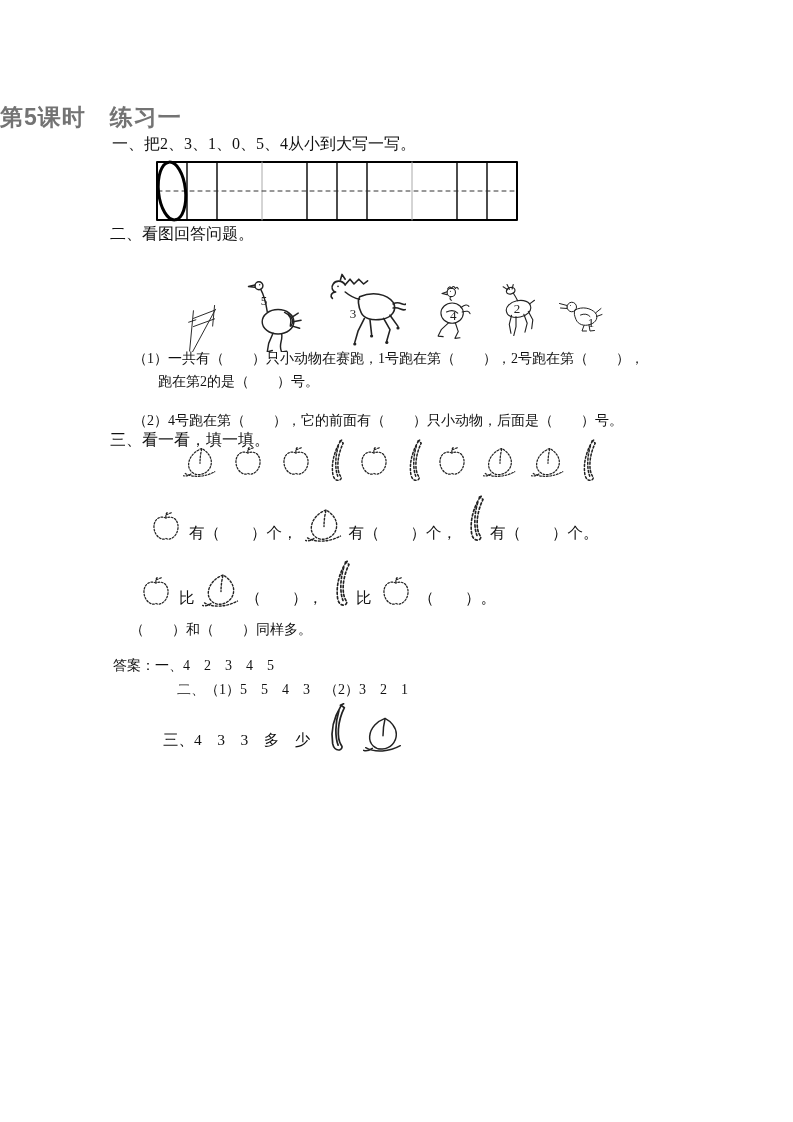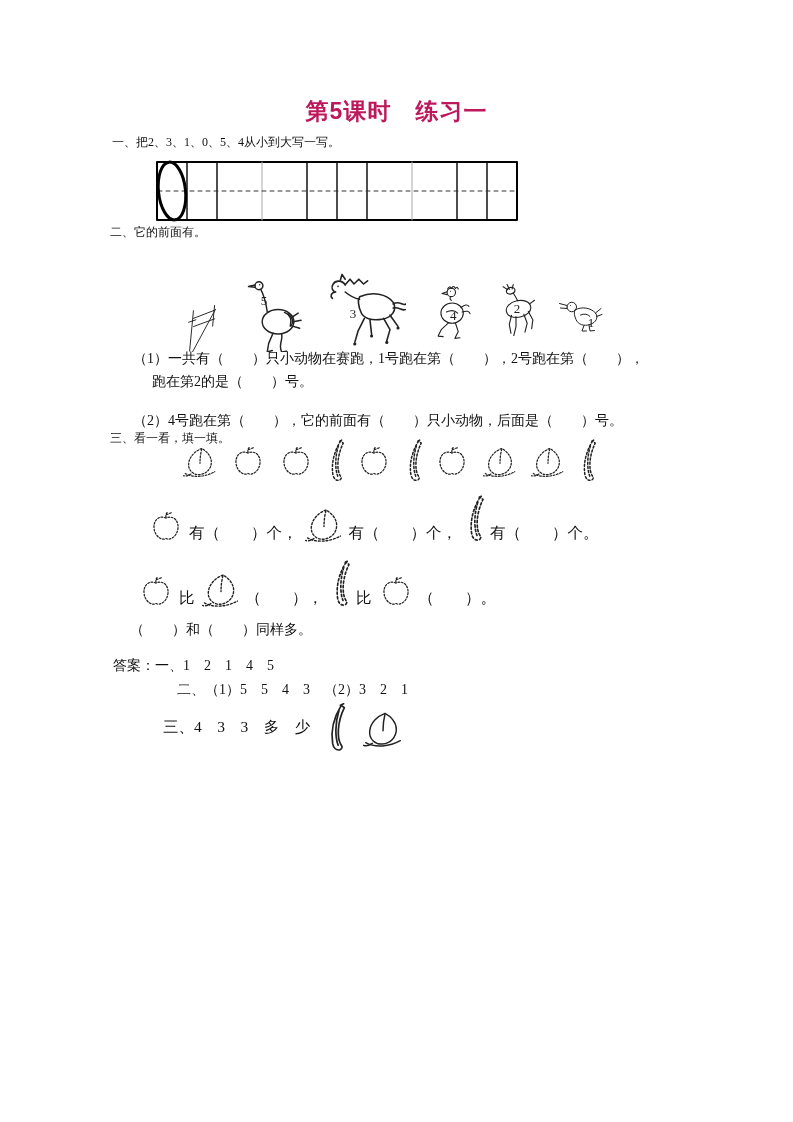--- a/index.html
+++ b/index.html
@@ -3,25 +3,25 @@
 <meta charset="utf-8">
 <style>
   html,body{margin:0;padding:0}
   body{
     width:793px;height:1122px;position:relative;background:#fff;
     font-family:"Liberation Serif","DejaVu Serif",serif;color:#111;
     overflow:hidden;
   }
   .abs{position:absolute;white-space:nowrap}
   .title{
-    position:absolute;left:0;right:0;top:96px;text-align:center;margin:0;
+    position:absolute;left:0;right:0;top:102px;text-align:left;margin:0;
     font-family:"Liberation Sans","DejaVu Sans",sans-serif;
-    font-size:23px;font-weight:700;letter-spacing:1px;color:#be185d;
+    font-size:23px;font-weight:700;letter-spacing:1px;color:#737373;
   }
-  .heading{font-size:12px}
+  .heading{font-size:16px}
   .qtext{font-size:14px}
   
   .art{stroke:#222;fill:none;stroke-width:2;stroke-linecap:round;stroke-linejoin:round}
   
   .grid-wrap svg{overflow:visible;display:block}
   
   .race-row{display:flex;align-items:flex-end;gap:9px;height:96px}
   .racer{position:relative;flex:none;line-height:0}
   .racer svg{display:block}
   .racer-finish-flag svg{width:48px;height:90px}
@@ -45,21 +45,21 @@
   .fruit svg{stroke-width:2.2}
   .fruit-row{display:flex;align-items:center;gap:8px;height:46px}
   .fruit-row .fruit-apple svg,.fruit-row .fruit-peach svg{width:40px;height:34px}
   .fruit-row .fruit-banana svg{width:22px;height:44px}
   .inline-line{display:flex;align-items:flex-end;gap:2px;font-size:15.5px}
   .inline-line .fruit-apple svg{width:40px;height:34px}
   .inline-line .fruit-peach svg{width:44px;height:38px}
   .inline-line .fruit-banana svg{width:26px;height:48px}
   .seg-text{line-height:1.25;margin:12px 2px 1px 1px}
   
-  .ans-line3{display:flex;align-items:center;gap:12px;font-size:15.5px}
+  .ans-line3{display:flex;align-items:flex-end;gap:12px;font-size:15.5px}
   .ans-line3 .line3-text{margin-bottom:2px}
   .ans-line3 .fruit-banana svg{width:26px;height:50px}
   .ans-line3 .fruit-peach svg{width:46px;height:40px}
 </style>
 </head>
 <body>
 
 <svg width="0" height="0" style="position:absolute" aria-hidden="true">
   <defs>
     <symbol id="sym-finish-flag" viewBox="0 0 100 100">
@@ -173,21 +173,21 @@
       </g>
       <g stroke="#aaa" stroke-width="1">
         <line x1="106" y1="2" x2="106" y2="60"></line>
           <line x1="256" y1="2" x2="256" y2="60"></line>
       </g>
       <line x1="2" y1="31" x2="360" y2="31" stroke="#333" stroke-width="1" stroke-dasharray="4 4"></line>
       <ellipse cx="16" cy="31" rx="13.5" ry="29" transform="rotate(-6 16 31)" stroke="#000" stroke-width="3" fill="none"></ellipse>
     </svg>
   </div>
 
-  <div class="abs heading" style="left:110px;top:224px">二、它的前面有。</div>
+  <div class="abs heading" style="left:110px;top:224px">二、看图回答问题。</div>
 
   <div class="abs race-row" style="left:180px;top:256px">
     <div class="racer racer-finish-flag">
       <svg class="art" viewBox="0 0 100 100" preserveAspectRatio="xMidYMax meet">
           <use href="#sym-finish-flag"></use>
         </svg>
     </div>
   <div class="racer racer-ostrich">
         <svg class="art" viewBox="0 0 100 100" preserveAspectRatio="xMidYMax meet">
           <use href="#sym-ostrich"></use>
@@ -214,21 +214,21 @@
       </div>
       <div class="racer racer-duck">
         <svg class="art" viewBox="0 0 100 100" preserveAspectRatio="xMidYMax meet">
           <use href="#sym-duck"></use>
         </svg>
         <span class="racer-num">1</span>
       </div>
     </div>
 
   <div class="abs qtext" style="left:133px;top:350px">（1）一共有（　　）只小动物在赛跑，1号跑在第（　　），2号跑在第（　　），</div>
-  <div class="abs qtext" style="left:152px;top:373px">跑在第2的是（　　）号。</div>
+  <div class="abs qtext" style="left:158px;top:373px">跑在第2的是（　　）号。</div>
   <div class="abs qtext" style="left:133px;top:412px">（2）4号跑在第（　　），它的前面有（　　）只小动物，后面是（　　）号。</div>
 
   <div class="abs heading" style="left:110px;top:430px">三、看一看，填一填。</div>
 
   <div class="abs fruit-row" style="left:180px;top:438px">
       <span class="fruit fruit-peach dashed">
         <svg class="art" viewBox="0 0 60 60">
           <use href="#sym-peach"></use>
         </svg>
       </span>
@@ -322,21 +322,21 @@
       <span class="fruit fruit-apple dashed">
         <svg class="art" viewBox="0 0 60 60">
           <use href="#sym-apple"></use>
         </svg>
       </span>
       <span class="seg-text">（　　）。</span>
     </div>
 
   <div class="abs qtext" style="left:130px;top:621px">（　　）和（　　）同样多。</div>
 
-  <div class="abs qtext" style="left:113px;top:657px">答案：一、1　2　1　4　5</div>
+  <div class="abs qtext" style="left:113px;top:657px">答案：一、4　2　3　4　5</div>
   <div class="abs qtext" style="left:177px;top:681px">二、（1）5　5　4　3　（2）3　2　1</div>
   <div class="abs ans-line3" style="left:163px;top:703px;height:50px">
     <span class="line3-text">三、4　3　3　多　少</span>
   <span class="fruit fruit-banana">
         <svg class="art" viewBox="0 0 28 64">
           <use href="#sym-banana"></use>
         </svg>
       </span>
       <span class="fruit fruit-peach">
         <svg class="art" viewBox="0 0 60 60">

